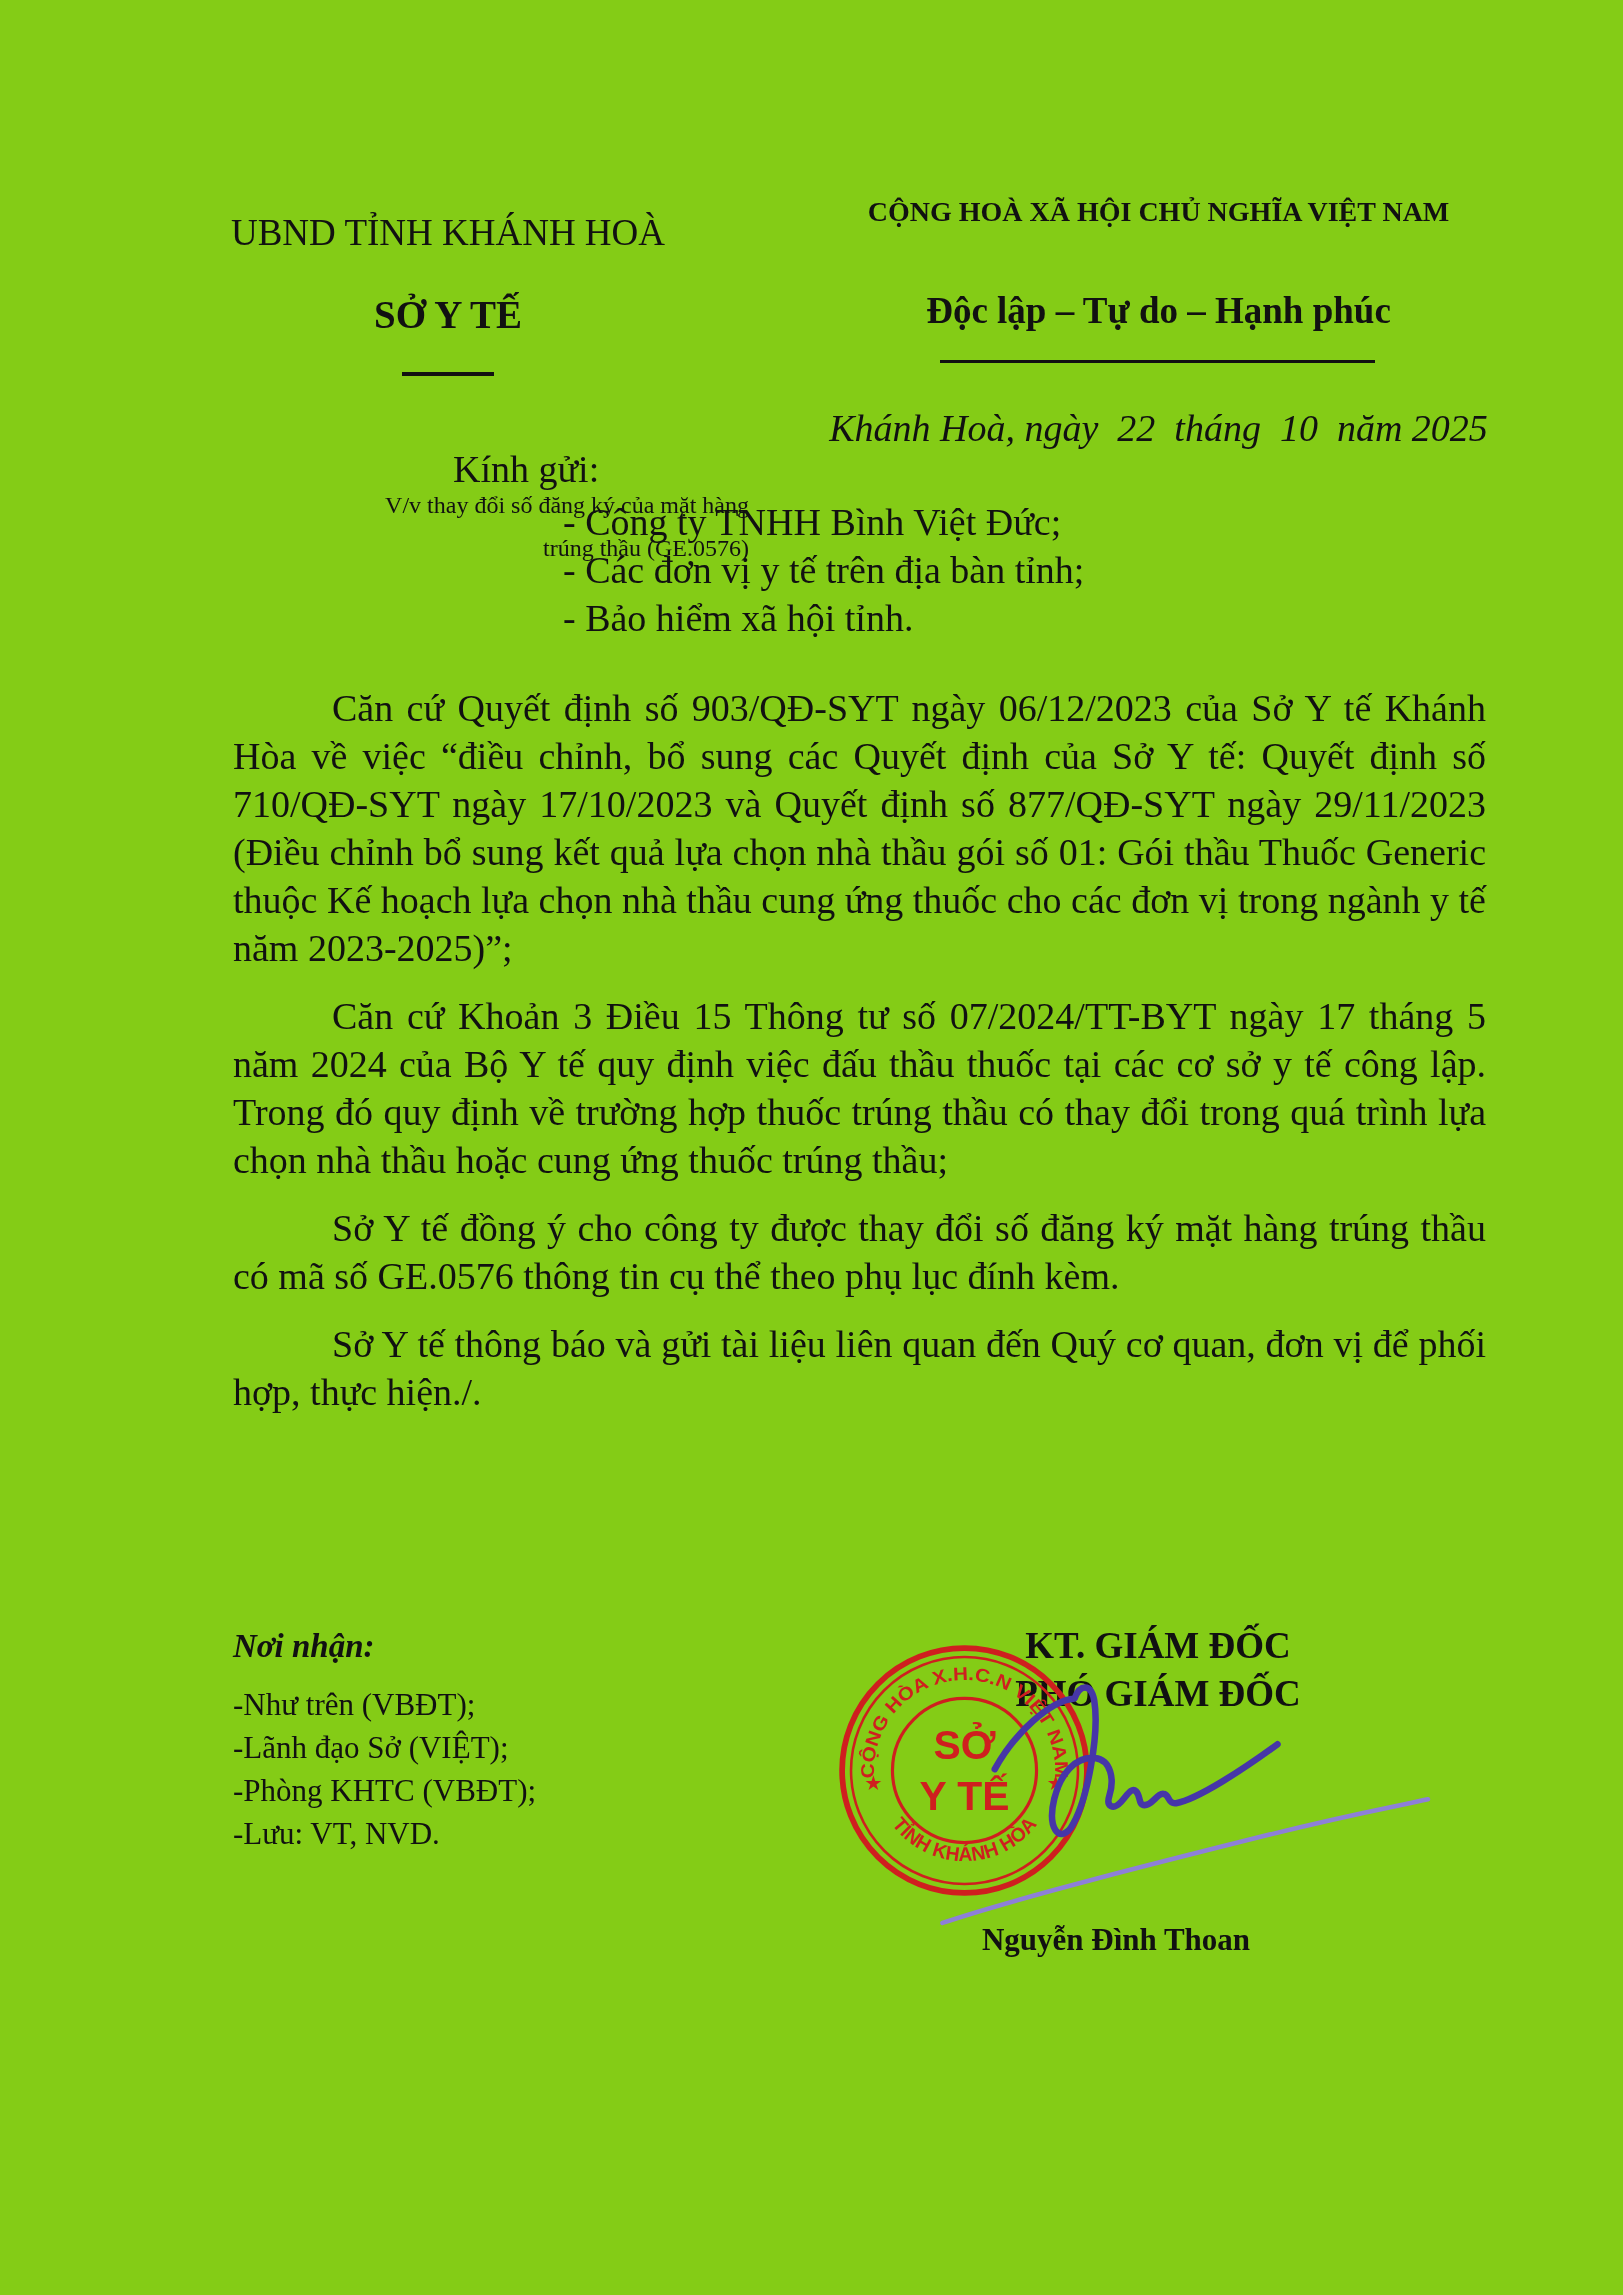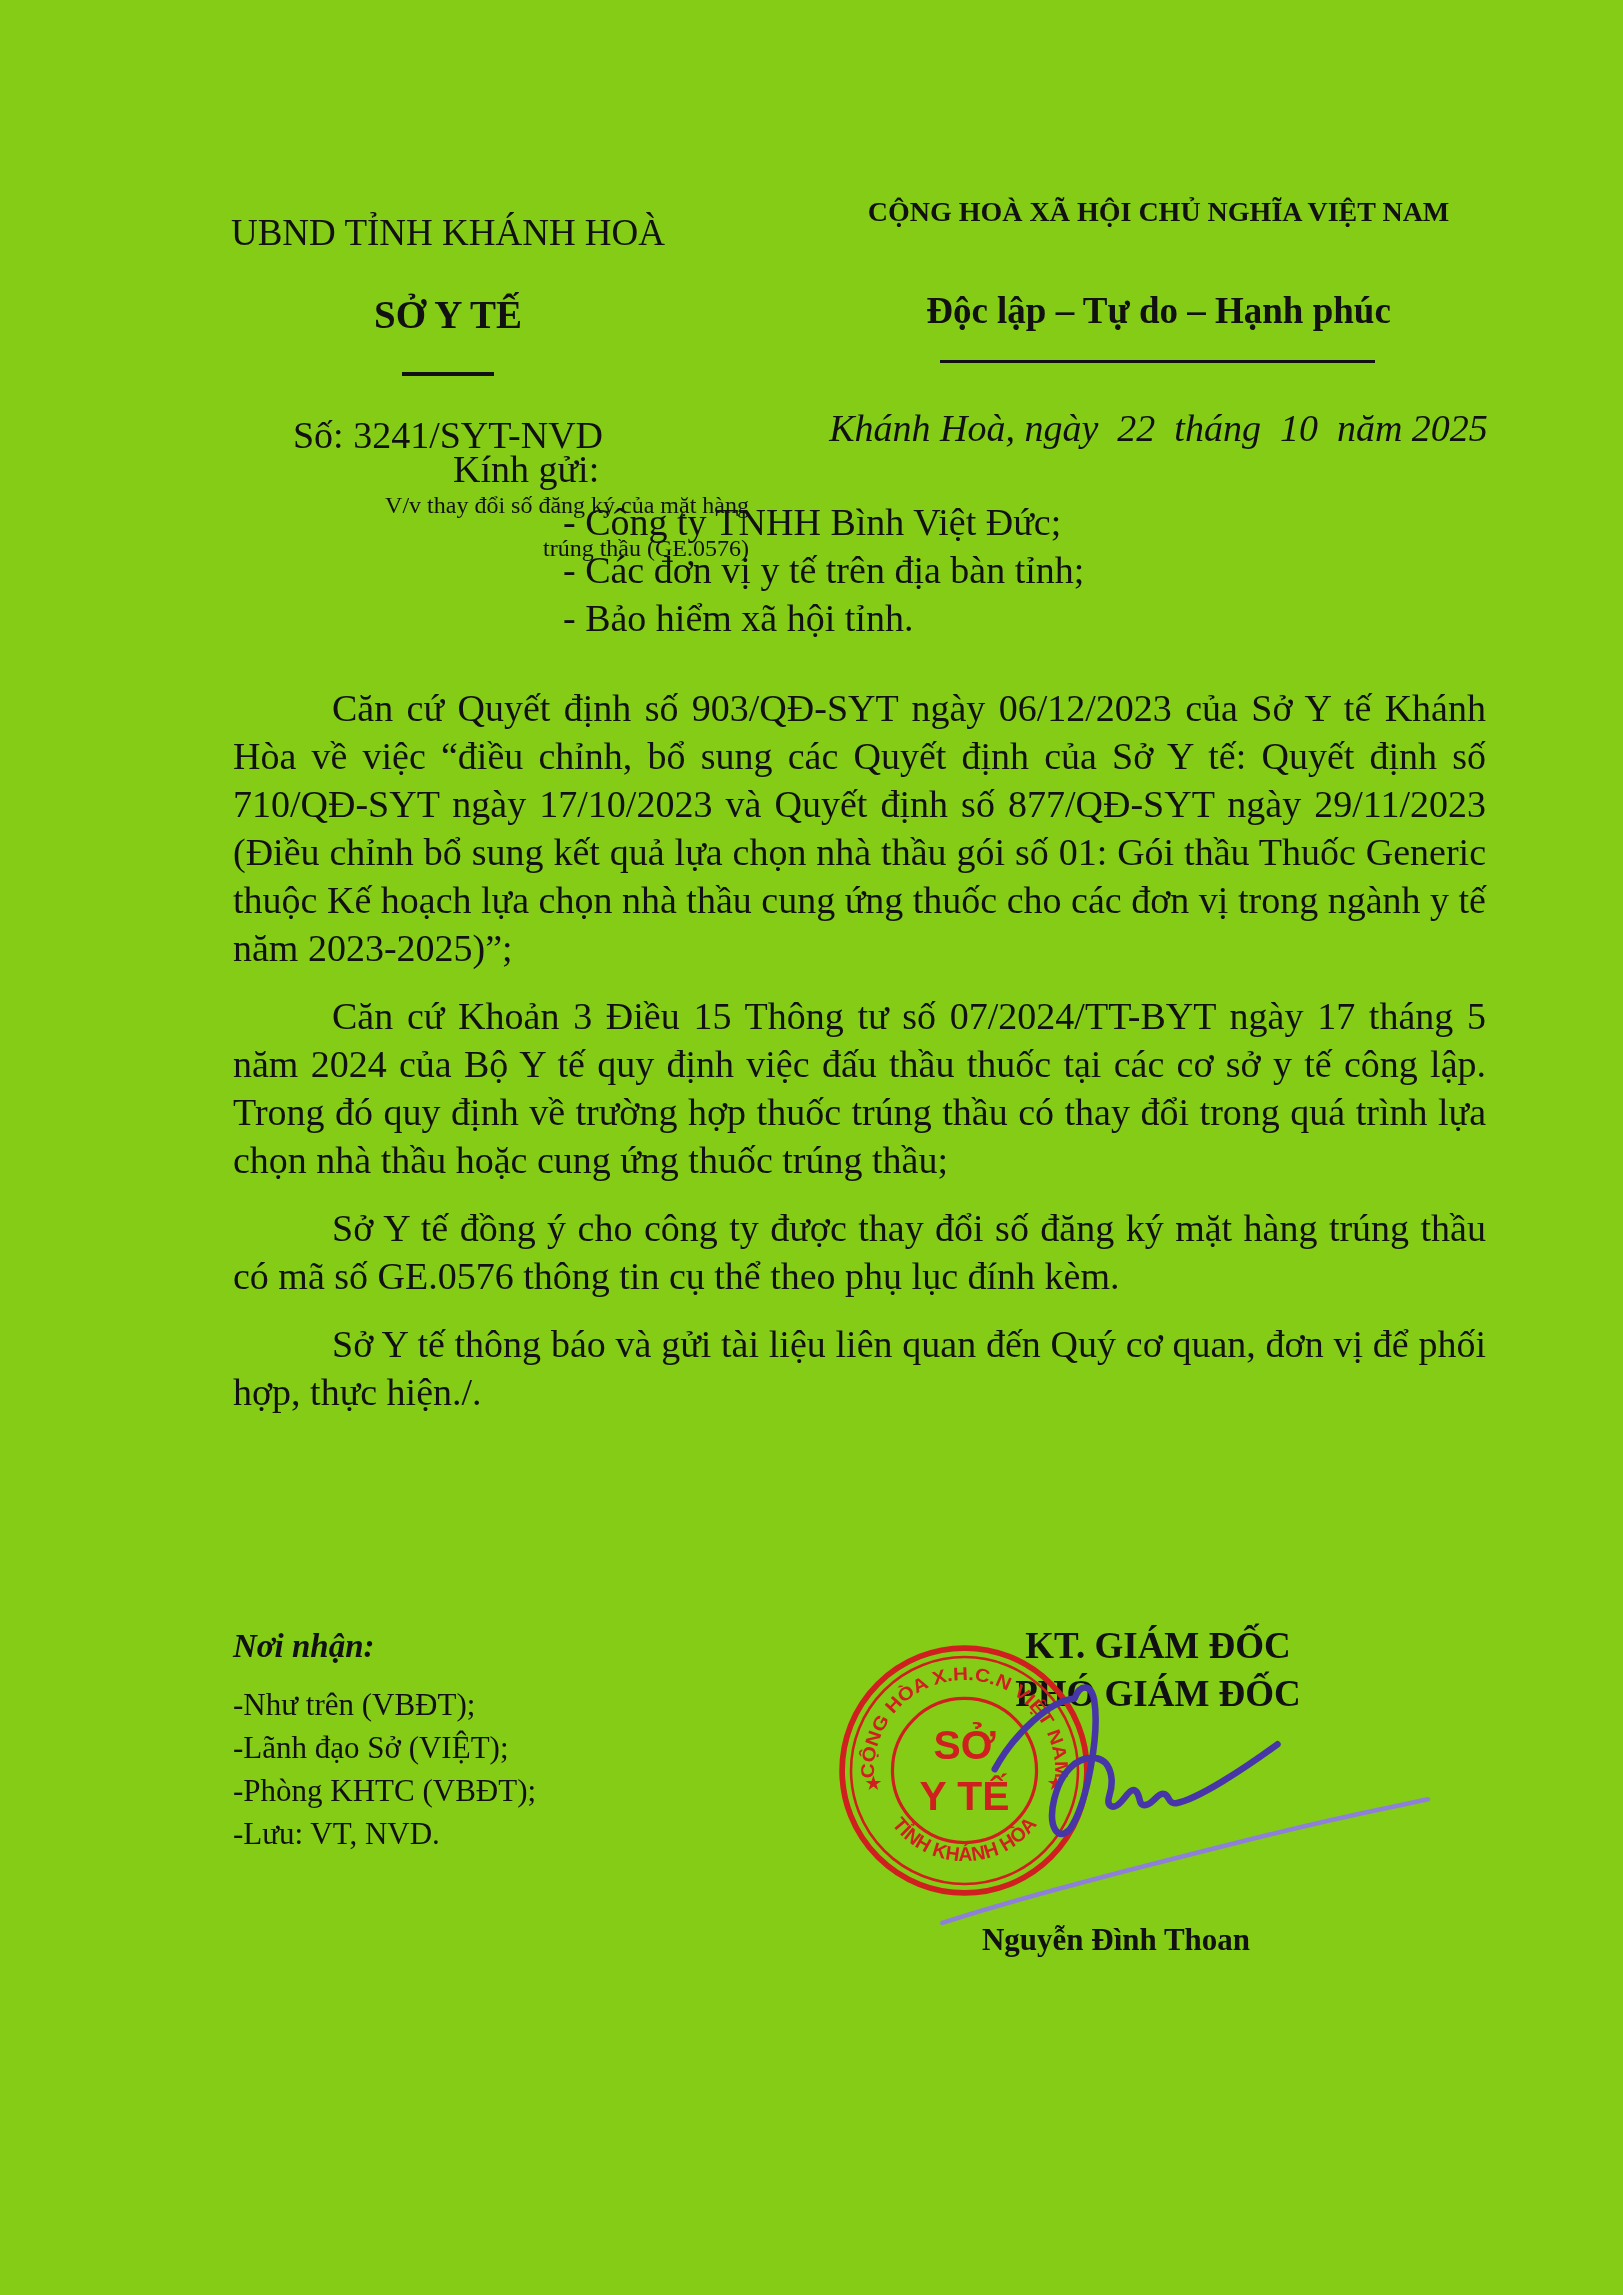--- a/index.html
+++ b/index.html
@@ -44,21 +44,20 @@
   .stamp-arc-text{font-family:"Liberation Sans","DejaVu Sans",sans-serif;font-weight:bold;}
 </style>
 </head>
 <body>
 
 <div id="page">
 
   <div class="abs ctr hl hl1">UBND TỈNH KHÁNH HOÀ</div>
   <div class="abs ctr hl hl2 b">SỞ Y TẾ</div>
   <div class="abs hl-rule"></div>
-  <div class="abs ctr hl hl-num">Số: 3241/SYT-NVD</div>
   <div class="abs ctr hl hl-vv">
     <div>V/v thay đổi số đăng ký của mặt hàng</div>
     <div>trúng thầu (GE.0576)</div>
   </div>
 
   <div class="abs ctr hr hr1 b">CỘNG HOÀ XÃ HỘI CHỦ NGHĨA VIỆT NAM</div>
   <div class="abs ctr hr hr2 b">Độc lập – Tự do – Hạnh phúc</div>
   <div class="abs hr-rule"></div>
   <div class="abs ctr hr hr-date i prewrap">Khánh Hoà, ngày  22  tháng  10  năm 2025</div>
 

